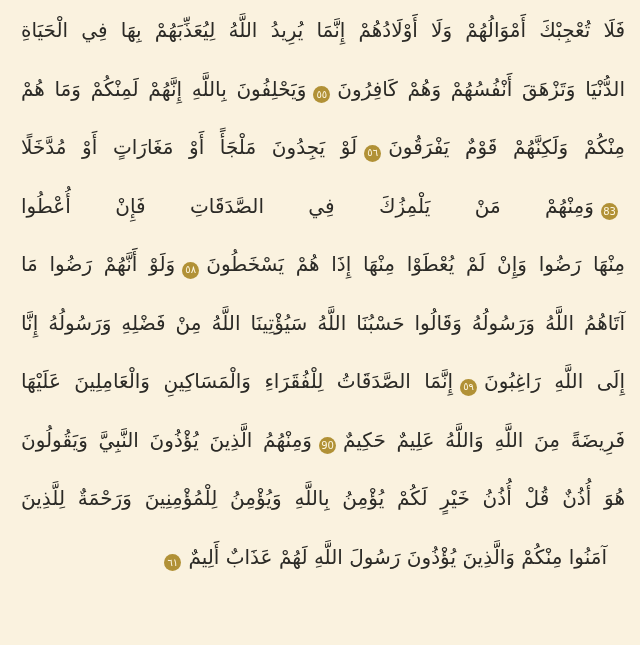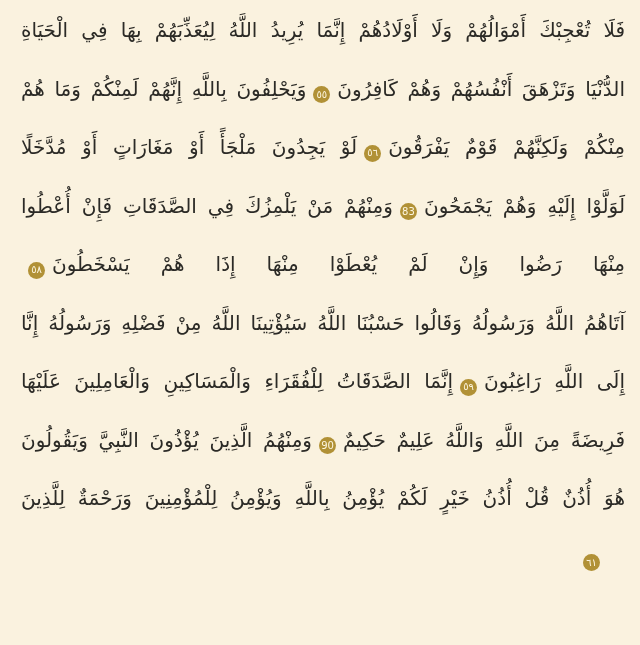--- a/index.html
+++ b/index.html
@@ -68,31 +68,31 @@
 
 <div class="page">
   <div class="text-block">
       <div class="line"><span class="txt">فَلَا تُعْجِبْكَ أَمْوَالُهُمْ وَلَا أَوْلَادُهُمْ إِنَّمَا يُرِيدُ اللَّهُ لِيُعَذِّبَهُمْ بِهَا فِي الْحَيَاةِ</span></div>
       <div class="line"><span class="txt">الدُّنْيَا وَتَزْهَقَ أَنْفُسُهُمْ وَهُمْ كَافِرُونَ</span><span class="marker">
           <span class="marker-num">٥٥</span>
         </span><span class="txt">وَيَحْلِفُونَ بِاللَّهِ إِنَّهُمْ لَمِنْكُمْ وَمَا هُمْ</span></div>
       <div class="line"><span class="txt">مِنْكُمْ وَلَكِنَّهُمْ قَوْمٌ يَفْرَقُونَ</span><span class="marker">
           <span class="marker-num">٥٦</span>
         </span><span class="txt">لَوْ يَجِدُونَ مَلْجَأً أَوْ مَغَارَاتٍ أَوْ مُدَّخَلًا</span></div>
-      <div class="line"><span class="txt">لَوَلَّوْا إِلَيْهِ وَهُمْ يَجْمَحُونَ</span><span class="marker">
+      <div class="line"><span class="marker">
           <span class="marker-num">83</span>
         </span><span class="txt">وَمِنْهُمْ مَنْ يَلْمِزُكَ فِي الصَّدَقَاتِ فَإِنْ أُعْطُوا</span></div>
       <div class="line"><span class="txt">مِنْهَا رَضُوا وَإِنْ لَمْ يُعْطَوْا مِنْهَا إِذَا هُمْ يَسْخَطُونَ</span><span class="marker">
           <span class="marker-num">٥٨</span>
-        </span></div>
+        </span><span class="txt">وَلَوْ أَنَّهُمْ رَضُوا مَا</span></div>
       <div class="line"><span class="txt">آتَاهُمُ اللَّهُ وَرَسُولُهُ وَقَالُوا حَسْبُنَا اللَّهُ سَيُؤْتِينَا اللَّهُ مِنْ فَضْلِهِ وَرَسُولُهُ إِنَّا</span></div>
       <div class="line"><span class="txt">إِلَى اللَّهِ رَاغِبُونَ</span><span class="marker">
           <span class="marker-num">٥٩</span>
         </span><span class="txt">إِنَّمَا الصَّدَقَاتُ لِلْفُقَرَاءِ وَالْمَسَاكِينِ وَالْعَامِلِينَ عَلَيْهَا</span></div>
       <div class="line"><span class="txt">فَرِيضَةً مِنَ اللَّهِ وَاللَّهُ عَلِيمٌ حَكِيمٌ</span><span class="marker">
           <span class="marker-num">90</span>
         </span><span class="txt">وَمِنْهُمُ الَّذِينَ يُؤْذُونَ النَّبِيَّ وَيَقُولُونَ</span></div>
       <div class="line"><span class="txt">هُوَ أُذُنٌ قُلْ أُذُنُ خَيْرٍ لَكُمْ يُؤْمِنُ بِاللَّهِ وَيُؤْمِنُ لِلْمُؤْمِنِينَ وَرَحْمَةٌ لِلَّذِينَ</span></div>
-      <div class="line last"><span class="marker">
+      <div class="line last"><span class="txt">آمَنُوا مِنْكُمْ وَالَّذِينَ يُؤْذُونَ رَسُولَ اللَّهِ لَهُمْ عَذَابٌ أَلِيمٌ</span><span class="marker">
           <span class="marker-num">٦١</span>
         </span></div>
     </div>
 </div>
 
 </body></html>

